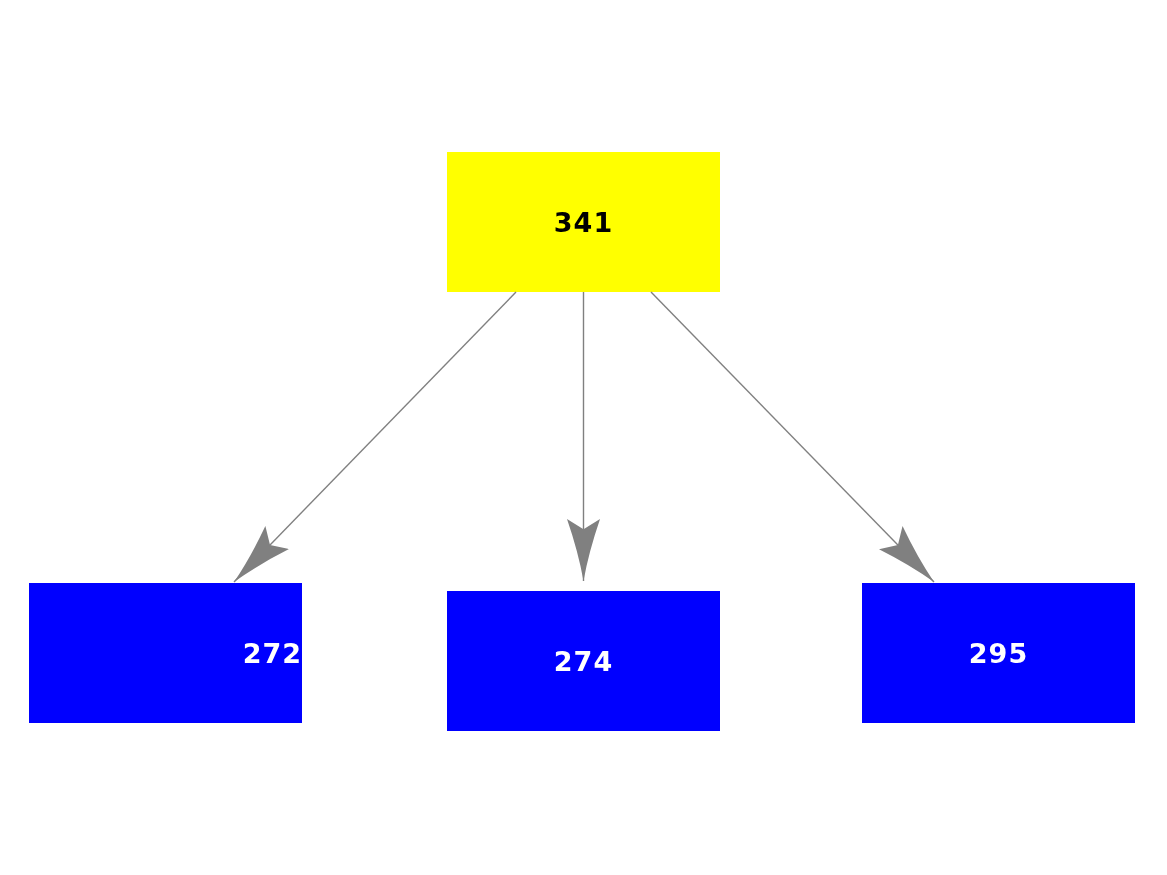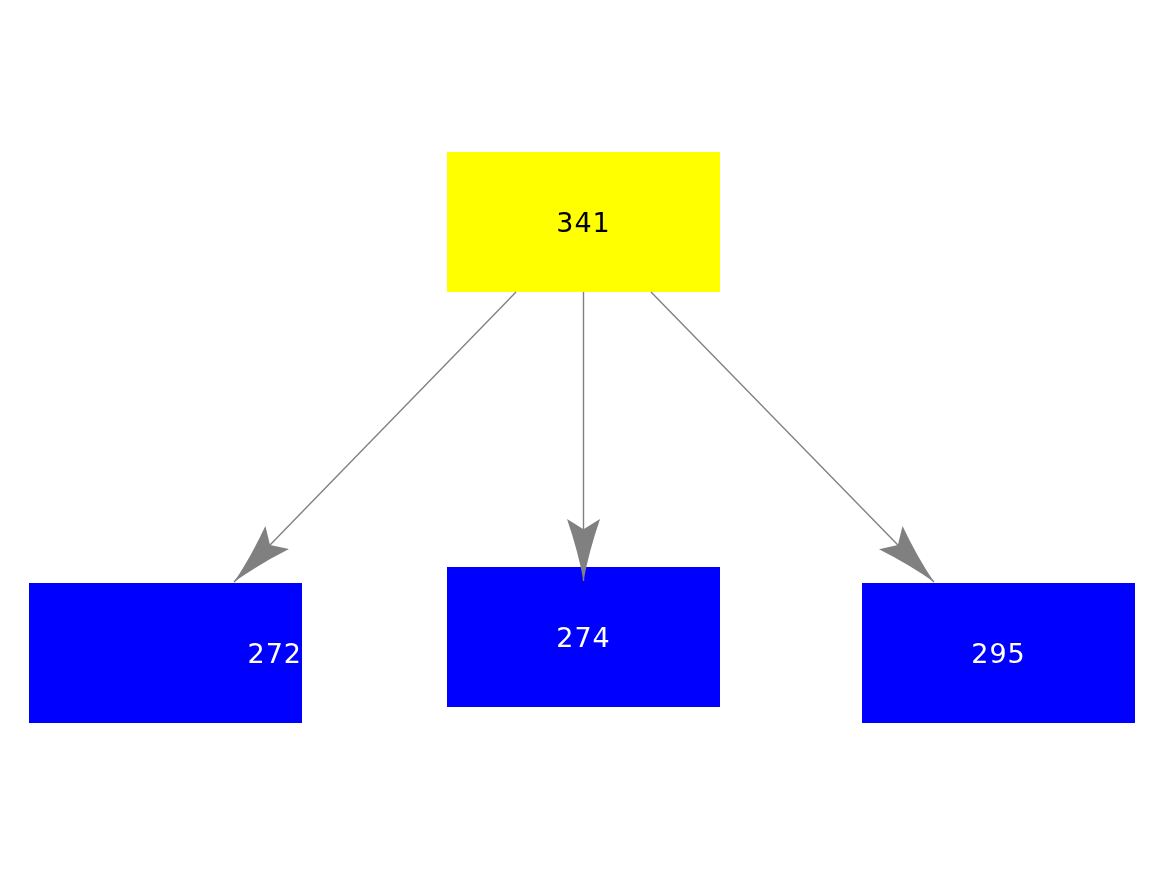--- a/index.html
+++ b/index.html
@@ -7,34 +7,35 @@
     padding: 0;
     background: #ffffff;
   }
   #canvas {
     position: relative;
     width: 1167px;
     height: 875px;
     background: #ffffff;
     overflow: hidden;
     font-family: "DejaVu Sans", "Liberation Sans", sans-serif;
+    font-weight: bold;
   }
   .node {
     position: absolute;
     width: 273px;
     height: 140px;
     display: flex;
     align-items: center;
     justify-content: center;
     font-size: 27px;
     letter-spacing: 1px;
   }
   #node-root    { left: 447px; top: 152px; }
   #node-child-1 { left: 29px;  top: 583px; justify-content: flex-end; }
-  #node-child-2 { left: 447px; top: 567px; }
+  #node-child-2 { left: 447px; top: 591px; }
   #node-child-3 { left: 862px; top: 583px; }
   #edges {
     position: absolute;
     left: 0;
     top: 0;
     pointer-events: none;
   }
 </style>
 </head>
 <body>

